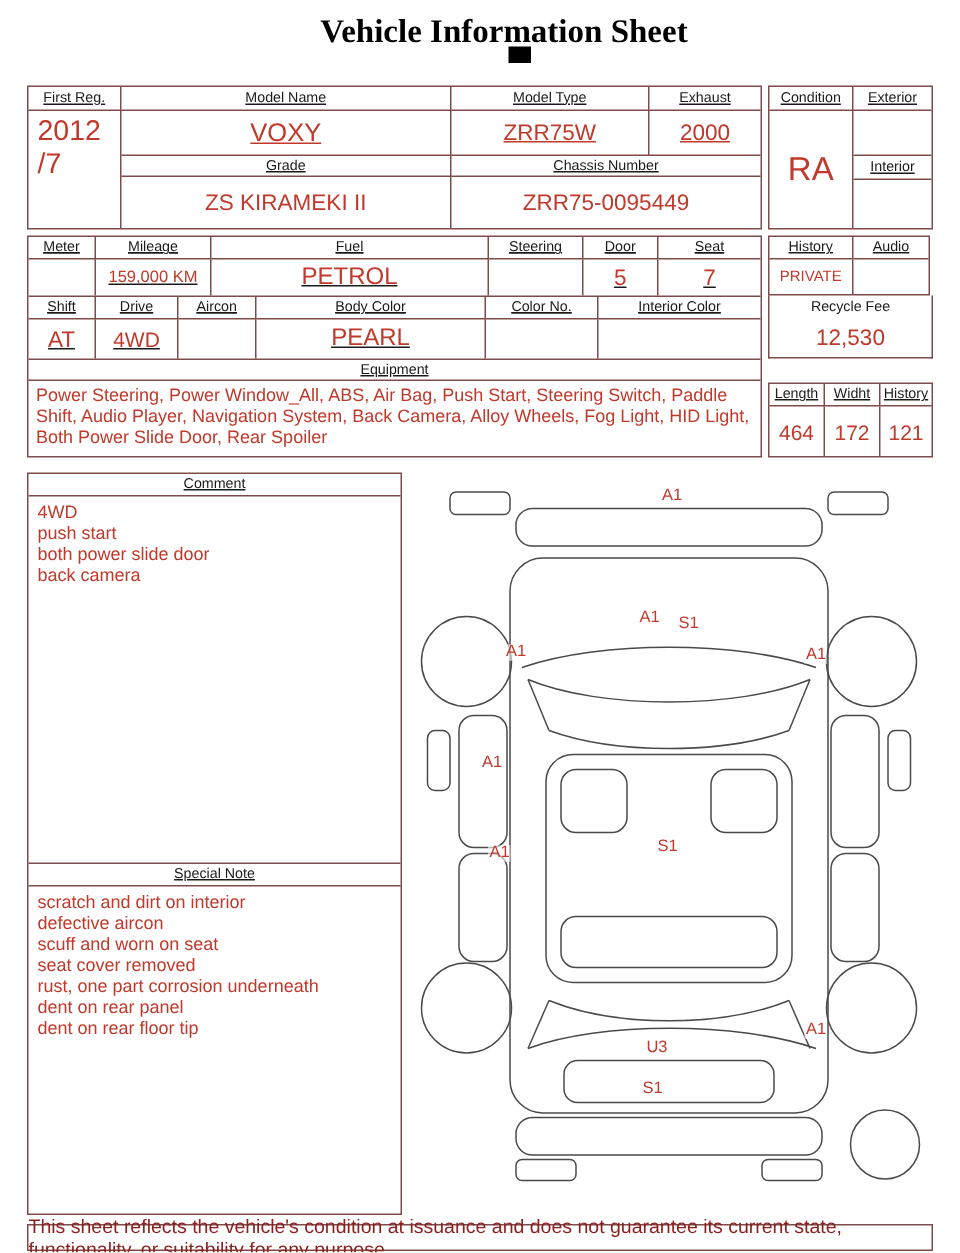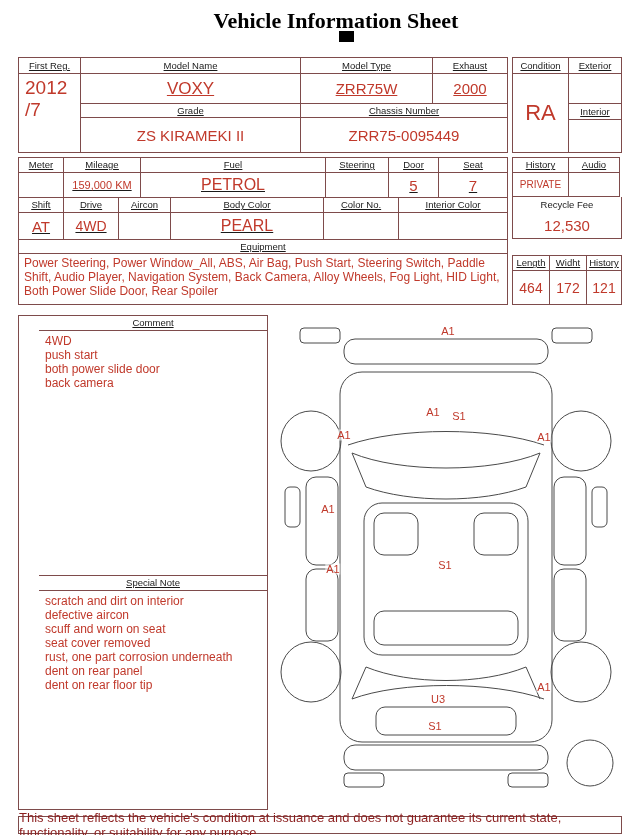--- a/index.html
+++ b/index.html
@@ -25,21 +25,21 @@
   .tl{align-items:flex-start;justify-content:flex-start;text-align:left;}
   .pre{white-space:pre-line;}
   .v22{font-size:22px;} .v19{font-size:19px;line-height:22px;} .v17{font-size:17px;}
   .v16{font-size:16px;} .v15{font-size:15px;} .v14{font-size:14px;}
   .v12{font-size:12px;line-height:14px;} .v11{font-size:11px;} .v10{font-size:10px;}
   #title{left:0;top:8px;width:640px;text-align:center;font-family:"Liberation Serif",serif;
     font-size:22px;font-weight:600;color:#000;padding-left:16px;}
   #title-mark{left:339px;top:31px;width:15px;height:11px;background:#000;}
   .pad{padding:3px 6px;}
   #equip-text{padding:2px 5px;line-height:14px;}
-  #lower-left{display:flex;flex-direction:column;box-sizing:border-box;padding-left:20px;}
+  #lower-left{display:flex;flex-direction:column;box-sizing:border-box;}
   .subhead{flex:0 0 14px;display:flex;align-items:center;justify-content:center;}
   #comment-body{flex:0 0 238px;}
   #special-body{flex:1 1 auto;}
   #diagram{left:270px;top:315px;width:352px;height:498px;}
   #diagram svg{position:absolute;left:0;top:0;}
   .mark{position:absolute;transform:translate(-50%,-50%);color:var(--red);
     font-size:11px;line-height:1;background:rgba(255,255,255,0.6);padding:0 1px;}
   #footer{left:18px;top:816px;width:604px;height:18px;box-sizing:border-box;
     display:flex;align-items:center;justify-content:center;font-size:13px;color:#8c1f1f;}
 </style>

